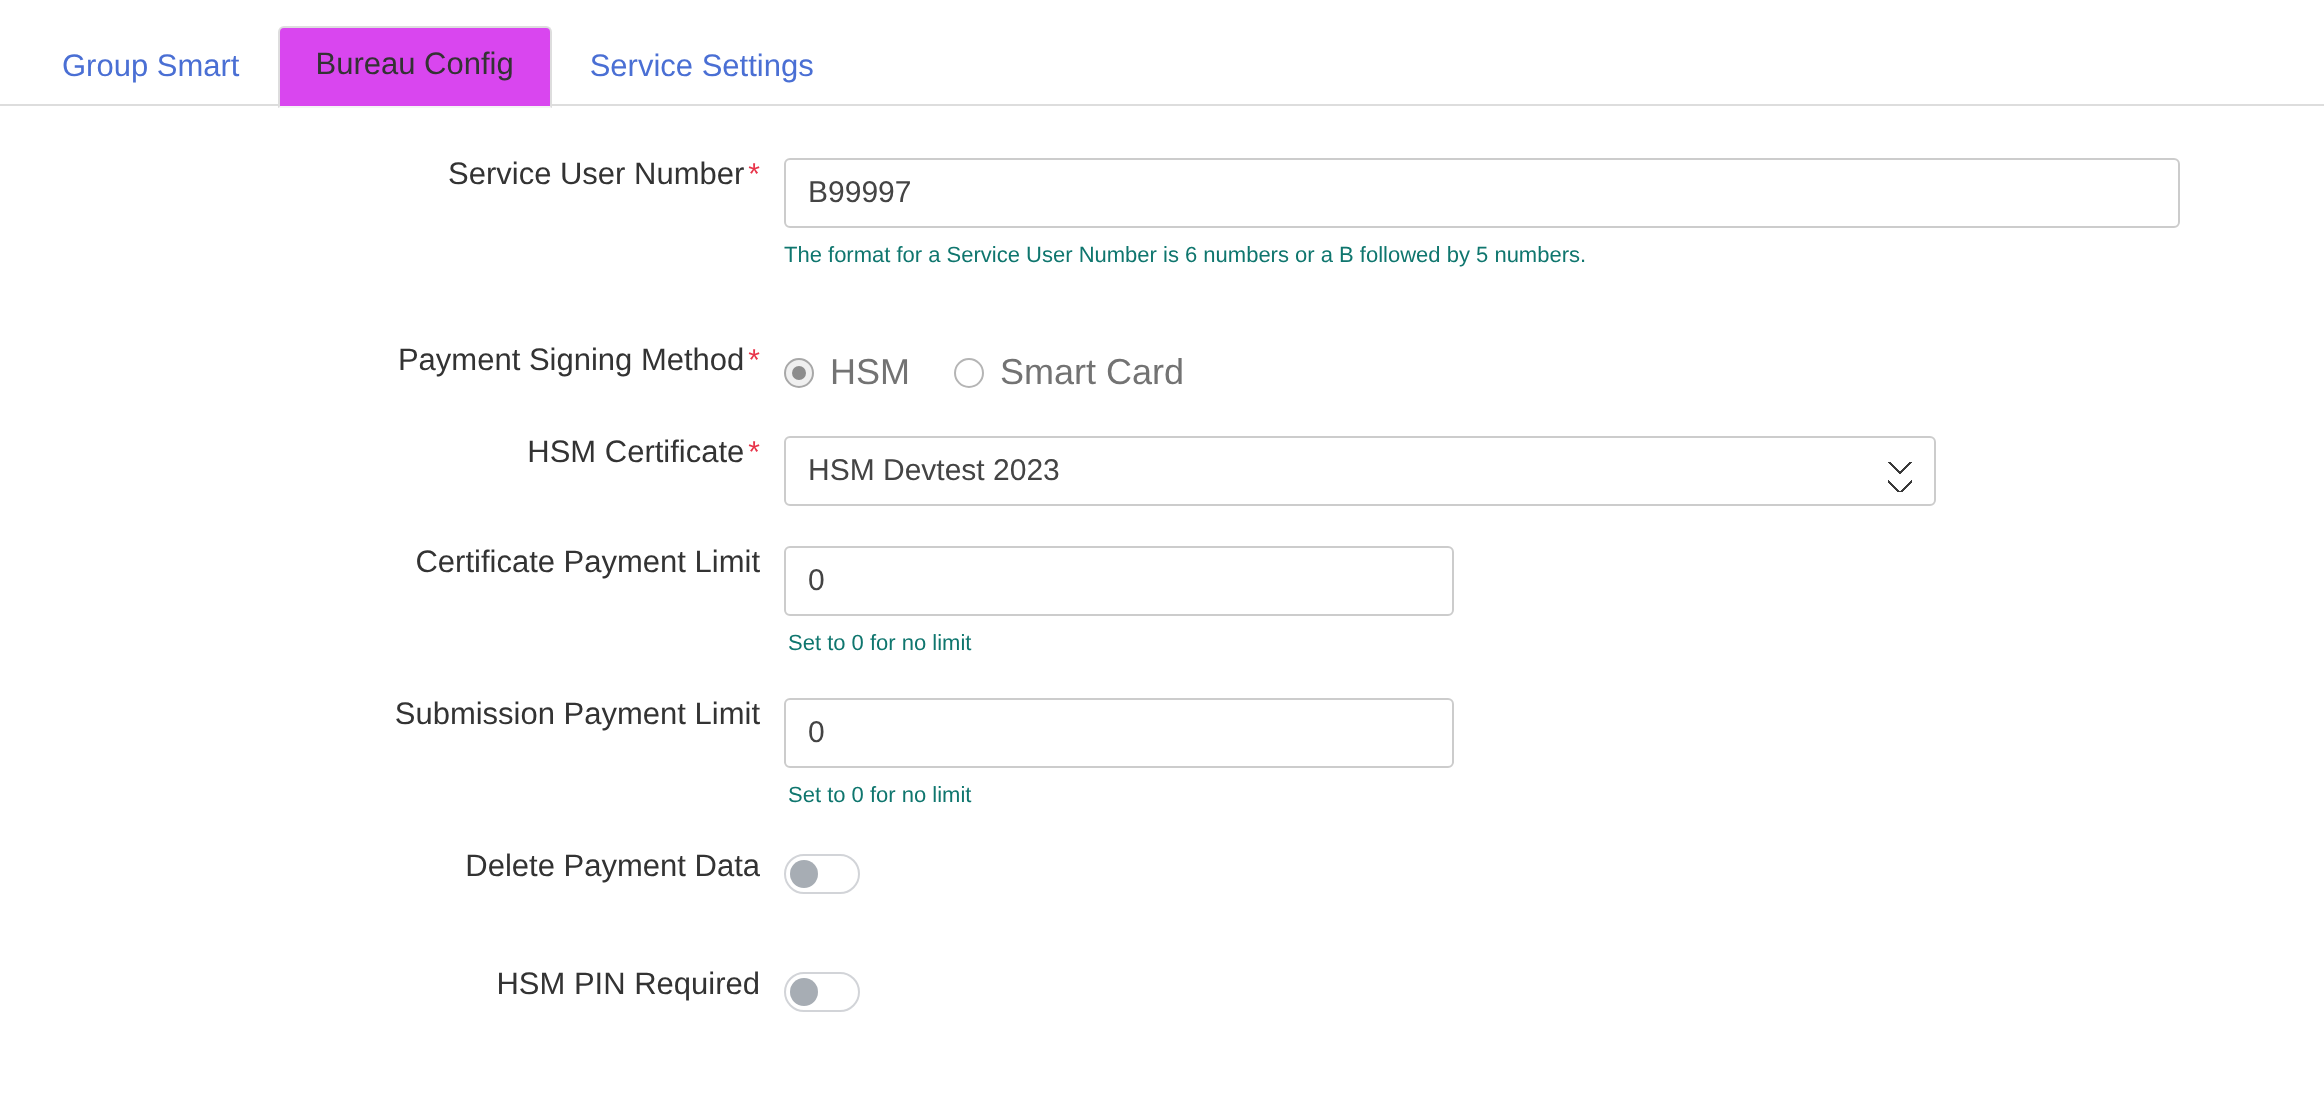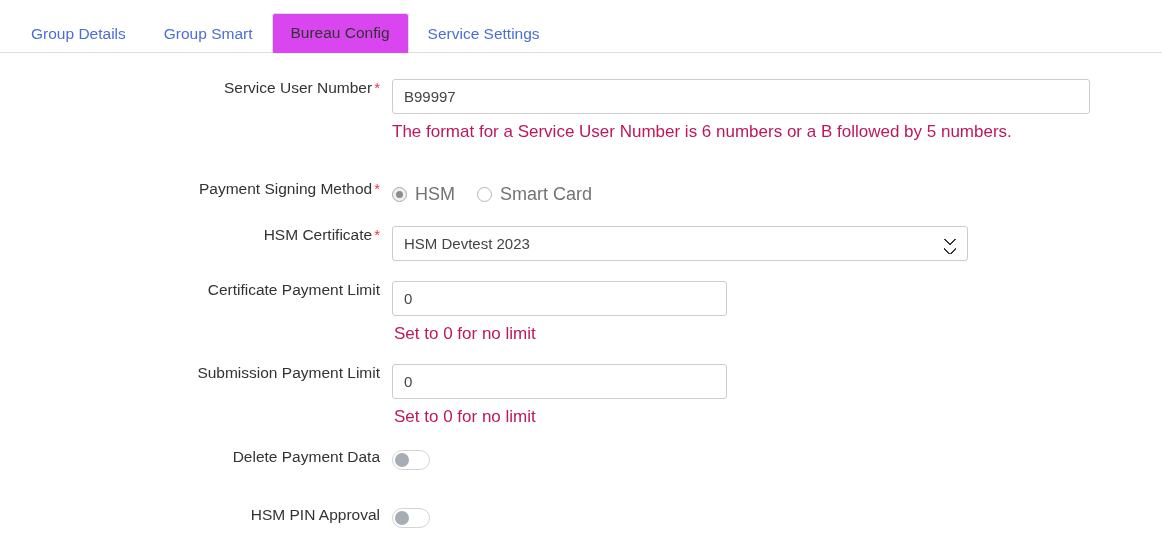--- a/index.html
+++ b/index.html
@@ -110,22 +110,22 @@
       calc(100% - 17px) 12px,
       calc(100% - 11px) 12px,
       calc(100% - 17px) 21px,
       calc(100% - 11px) 21px;
     background-size: 6px 6px, 6px 6px, 6px 6px, 6px 6px;
     background-repeat: no-repeat;
   }
 
   .help-text {
     margin-top: 7px;
-    font-size: 17px;
-    color: #be185d;
+    font-size: 11px;
+    color: #0f766e;
     line-height: 1.3;
   }
   .help-text.indent { padding-left: 2px; }
 
   
   .radio-group {
     display: flex;
     align-items: center;
     padding-top: 4px;
   }
@@ -190,21 +190,20 @@
   .spacer-psm { height: 21px; }
   .spacer-cert { height: 20px; }
   .spacer-lim1 { height: 19px; }
   .spacer-lim2 { height: 20px; }
   .spacer-tgl { height: 32px; }
 </style>
 </head>
 <body>
 
 <div class="tab-strip">
-  <div class="tab">Group Details</div>
   <div class="tab">Group Smart</div>
   <div class="tab active">Bureau Config</div>
   <div class="tab">Service Settings</div>
 </div>
 
 <div class="form">
 
   <div class="row">
     <div class="label-cell">
       <span>Service User Number</span><span class="req">*</span>
@@ -275,21 +274,21 @@
     <div class="field-cell">
       <span class="toggle">
         <span class="knob"></span>
       </span>
     </div>
   </div>
 
   <div class="spacer-tgl"></div>
 
   <div class="row">
-    <div class="label-cell">HSM PIN Approval</div>
+    <div class="label-cell">HSM PIN Required</div>
     <div class="field-cell">
       <span class="toggle">
         <span class="knob"></span>
       </span>
     </div>
   </div>
 
 </div>
 
 </body></html>

